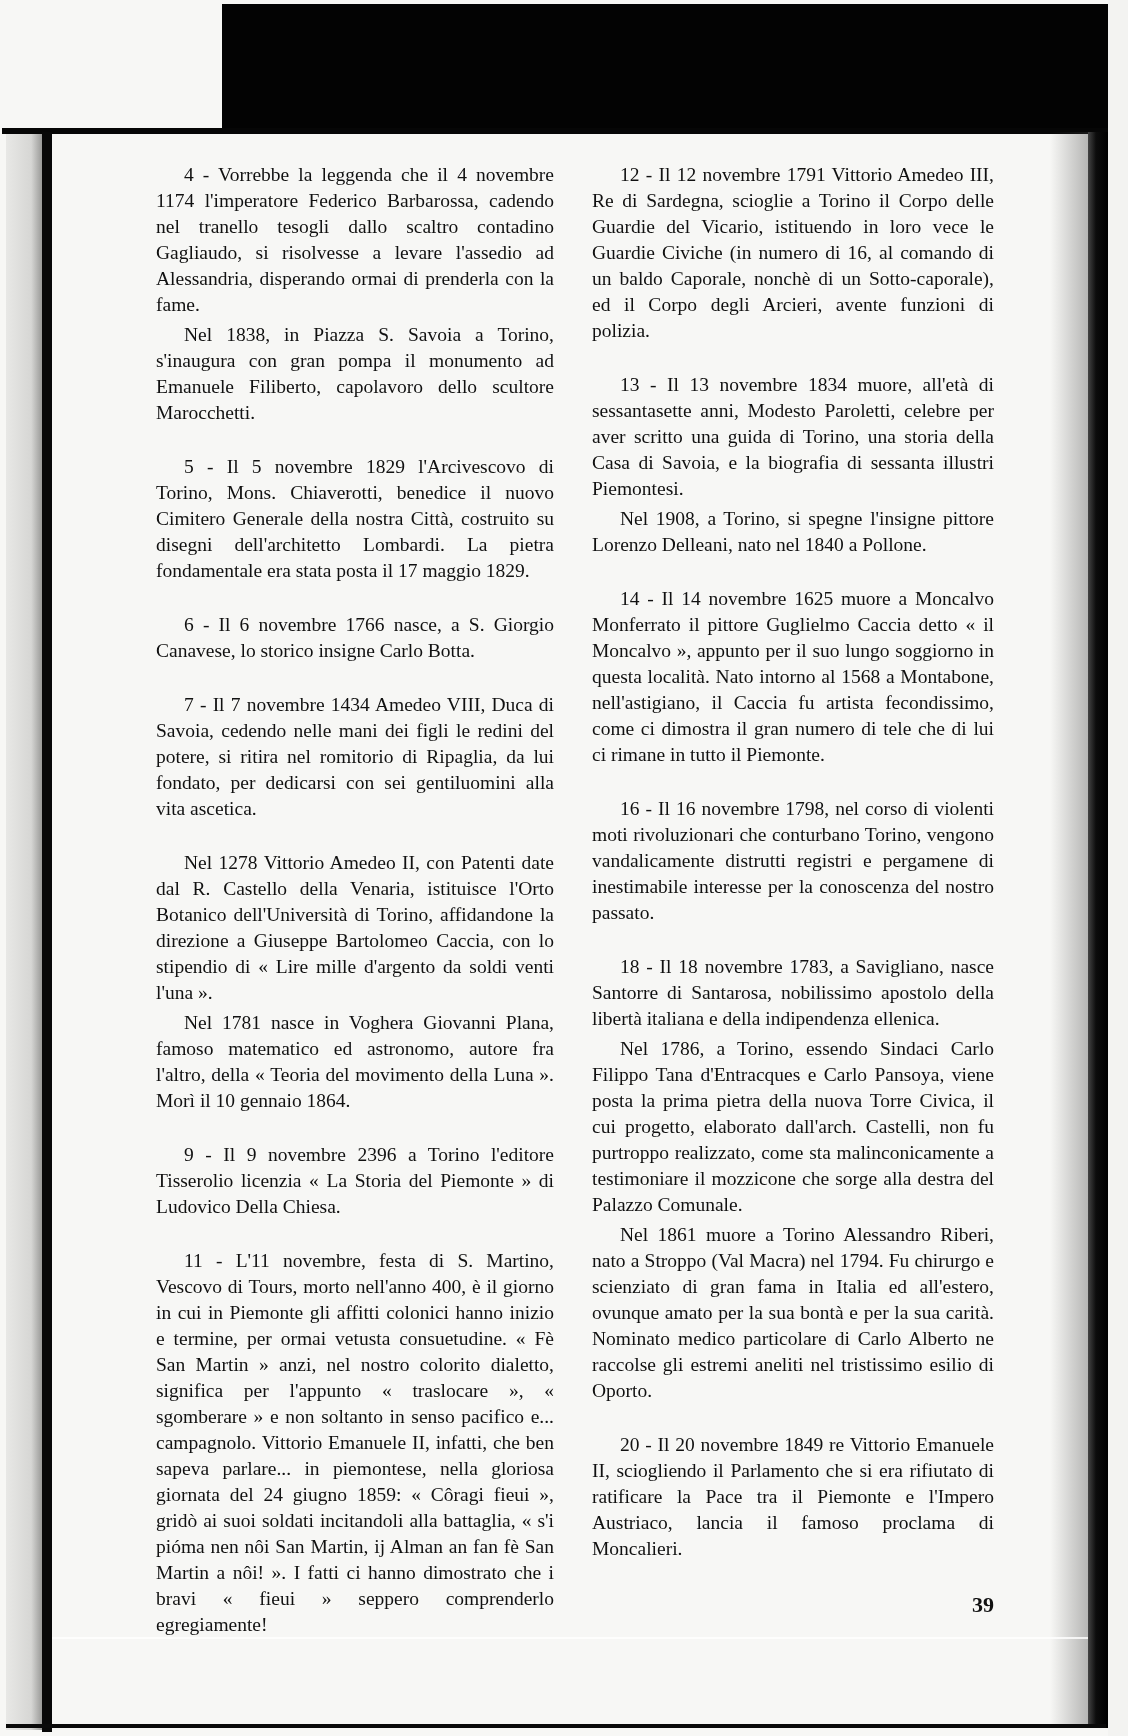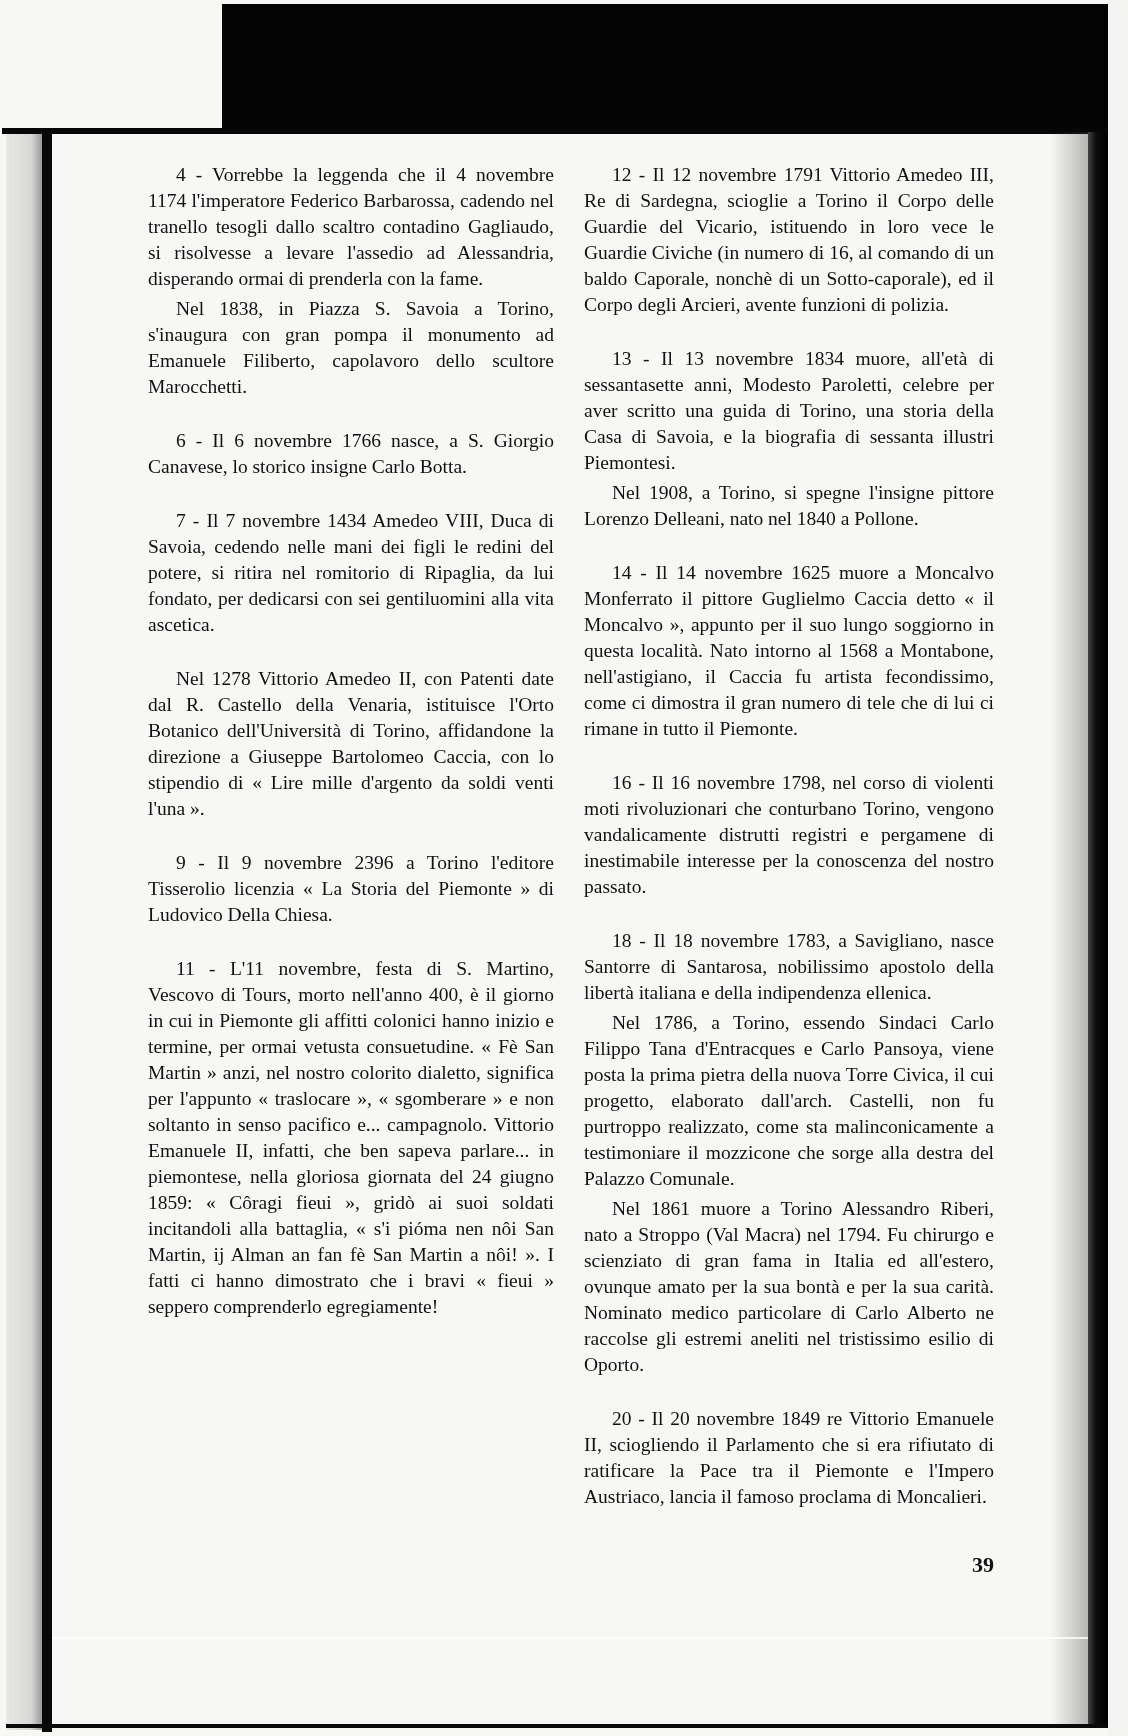--- a/index.html
+++ b/index.html
@@ -47,26 +47,26 @@
   }
 
   .column {
     position: absolute; top: 162px;
     font-size: 19.5px; line-height: 26px;
     text-align: justify; hyphens: manual;
   }
   .col-left { left: 144px; width: 410px; }
   .col-right { left: 580px; width: 414px; }
 
-  .entry { margin: 0 0 28px 4px; }
+  .entry { margin: 0 0 28px 12px; }
   .entry p { margin: 0 0 4px 0; text-indent: 28px; }
   .entry p:last-child { margin-bottom: 0; }
 
   .page-number {
-    position: absolute; left: 972px; top: 1552px;
+    position: absolute; left: 972px; top: 1592px;
     font-family: "Liberation Serif", serif; font-weight: bold; font-size: 22px;
   }
 </style>
 </head>
 <body>
 
 <div class="scan-top-black"></div>
 <div class="scan-top-line"></div>
 <div class="scan-left-shadow"></div>
 <div class="scan-left-line"></div>
@@ -75,27 +75,31 @@
 <div class="scan-far-right"></div>
 <div class="scan-bottom-line"></div>
 <div class="fold-line"></div>
 
 <div class="column col-left">
   <div class="entry">
     <p>4 - Vorrebbe la leggenda che il 4 novembre 1174 l'imperatore Federico Barbarossa, cadendo nel tranello tesogli dallo scaltro contadino Gagliaudo, si risolvesse a levare l'assedio ad Alessandria, disperando ormai di prenderla con la fame.</p>
     <p>Nel 1838, in Piazza S. Savoia a Torino, s'inaugura con gran pompa il monumento ad Emanuele Filiberto, capolavoro dello scultore Marocchetti.</p>
   </div>
   <div class="entry">
+    <p>5 - Il 5 novembre 1829 l'Arcivescovo di Torino, Mons. Chiaverotti, benedice il nuovo Cimitero Generale della nostra Città, costruito su disegni dell'architetto Lombardi. La pietra fondamentale era stata posta il 17 maggio 1829.</p>
+  </div>
+  <div class="entry">
     <p>6 - Il 6 novembre 1766 nasce, a S. Giorgio Canavese, lo storico insigne Carlo Botta.</p>
   </div>
   <div class="entry">
     <p>7 - Il 7 novembre 1434 Amedeo VIII, Duca di Savoia, cedendo nelle mani dei figli le redini del potere, si ritira nel romitorio di Ripaglia, da lui fondato, per dedicarsi con sei gentiluomini alla vita ascetica.</p>
   </div>
   <div class="entry">
     <p>Nel 1278 Vittorio Amedeo II, con Patenti date dal R. Castello della Venaria, istituisce l'Orto Botanico dell'Università di Torino, affidandone la direzione a Giuseppe Bartolomeo Caccia, con lo stipendio di « Lire mille d'argento da soldi venti l'una ».</p>
+    <p>Nel 1781 nasce in Voghera Giovanni Plana, famoso matematico ed astronomo, autore fra l'altro, della « Teoria del movimento della Luna ». Morì il 10 gennaio 1864.</p>
   </div>
   <div class="entry">
     <p>9 - Il 9 novembre 2396 a Torino l'editore Tisserolio licenzia « La Storia del Piemonte » di Ludovico Della Chiesa.</p>
   </div>
   <div class="entry">
     <p>11 - L'11 novembre, festa di S. Martino, Vescovo di Tours, morto nell'anno 400, è il giorno in cui in Piemonte gli affitti colonici hanno inizio e termine, per ormai vetusta consuetudine. « Fè San Martin » anzi, nel nostro colorito dialetto, significa per l'appunto « traslocare », « sgomberare » e non soltanto in senso pacifico e... campagnolo. Vittorio Emanuele II, infatti, che ben sapeva parlare... in piemontese, nella gloriosa giornata del 24 giugno 1859: « Côragi fieui », gridò ai suoi soldati incitandoli alla battaglia, « s'i pióma nen nôi San Martin, ij Alman an fan fè San Martin a nôi! ». I fatti ci hanno dimostrato che i bravi « fieui » seppero comprenderlo egregiamente!</p>
   </div>
 </div>
 
 <div class="column col-right">

